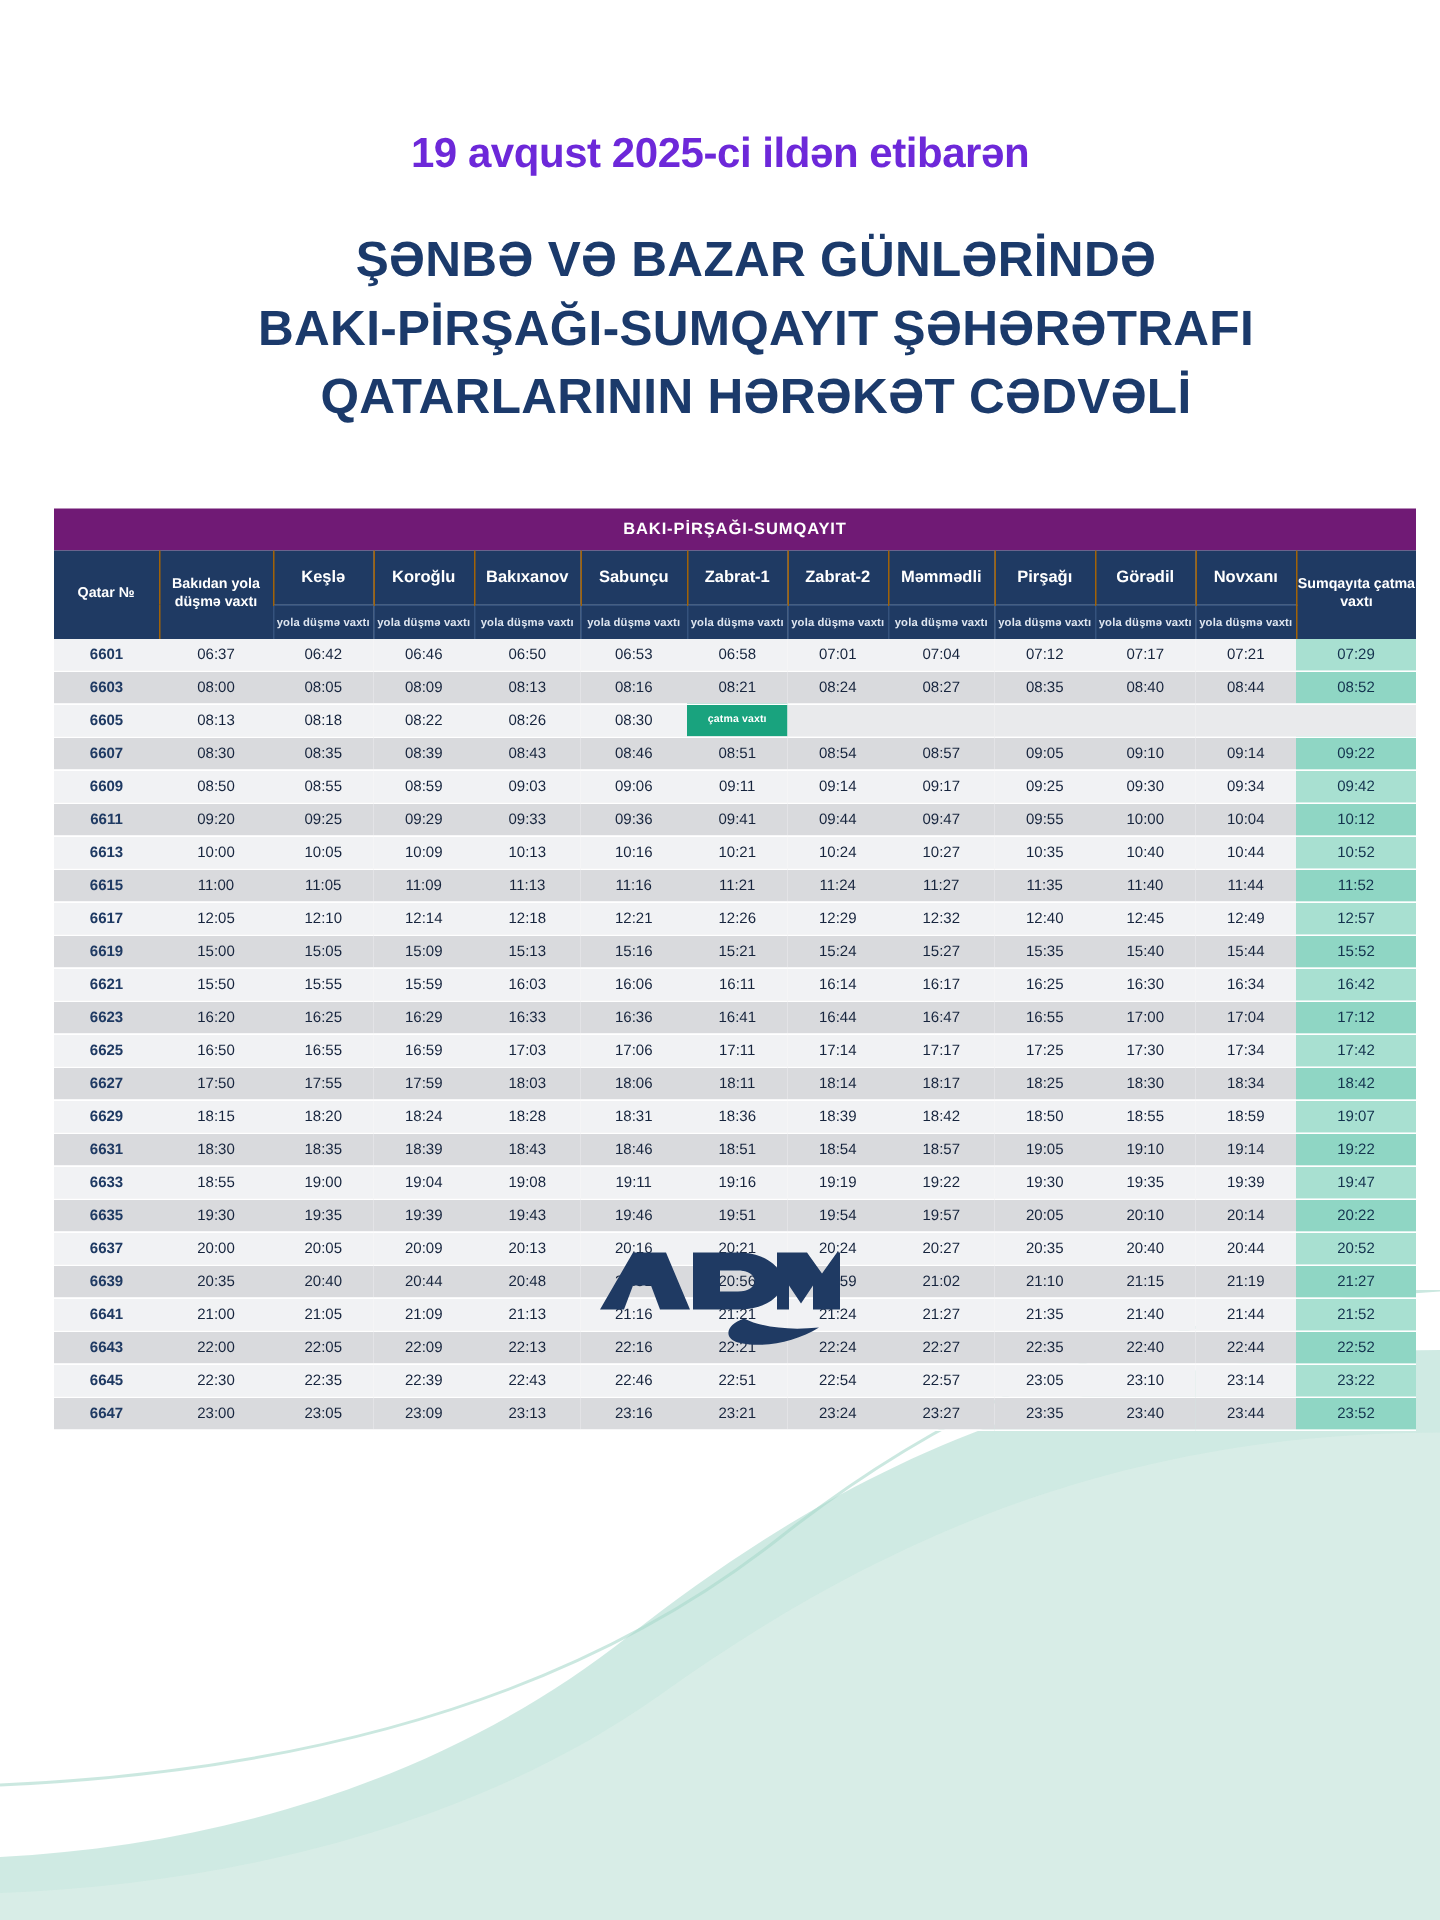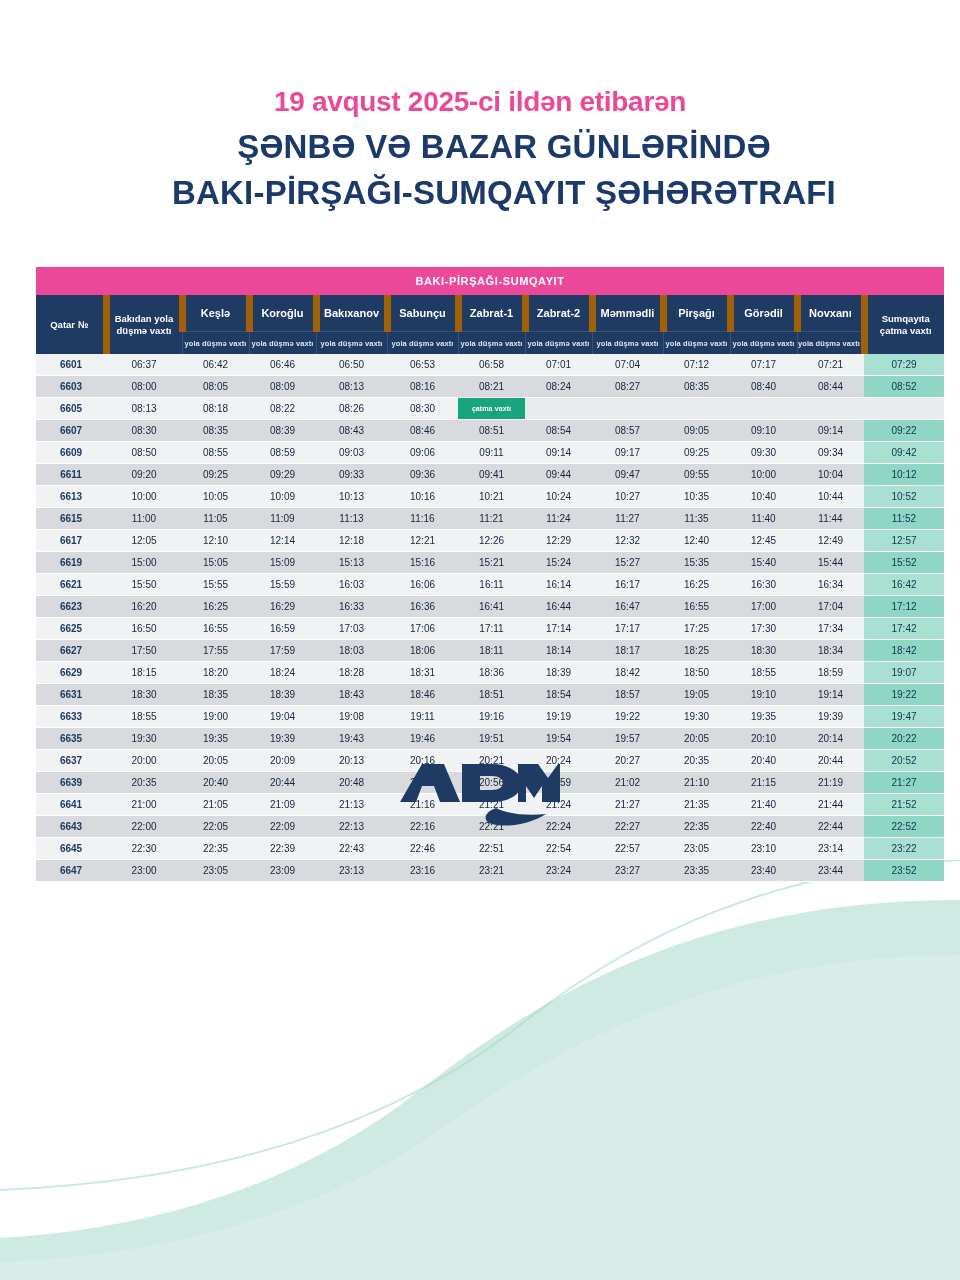--- a/index.html
+++ b/index.html
@@ -29,23 +29,23 @@
     z-index: 2;
     width: 960px;
   }
   .header {
     text-align: center;
     padding-top: 86px;
   }
   .header .eyebrow {
     font-size: 28px;
     font-weight: bold;
-    color: #ec4899;
+    color: #6d28d9;
     letter-spacing: -0.3px;
-    margin-bottom: 6px;
+    margin-bottom: 32px;
   }
   .header h1 {
     font-size: 33px;
     line-height: 1.38;
     font-weight: bold;
     color: #1b3a6b;
     margin: 0;
     letter-spacing: 0.2px;
   }
   .header h1 .l {
@@ -58,37 +58,37 @@
   table.sched {
     border-collapse: collapse;
     width: 888px;
     table-layout: fixed;
   }
   table.sched td, table.sched th {
     padding: 0;
     margin: 0;
   }
   .banner {
-    background: #ec4899;
+    background: #701a75;
     color: #ffffff;
     font-size: 11px;
     font-weight: bold;
     letter-spacing: 0.6px;
     text-align: center;
     height: 28px;
     vertical-align: middle;
   }
   .hdr-cell {
     background: #1f3a63;
     color: #ffffff;
     text-align: center;
     vertical-align: middle;
     font-size: 10.5px;
     font-weight: bold;
-    border-left: 7px solid #a16207;
+    border-left: 1px solid #a16207;
     padding: 4px 2px;
   }
   .hdr-cell.first {
     border-left: none;
   }
   .hdr-station {
     height: 36px;
     font-size: 11px;
   }
   .hdr-sub {
@@ -167,20 +167,21 @@
   </svg>
 </div>
 
 <div class="page">
 
   <div class="header">
     <div class="eyebrow">19 avqust 2025-ci ildən etibarən</div>
     <h1>
       <span class="l">ŞƏNBƏ VƏ BAZAR GÜNLƏRİNDƏ</span>
       <span class="l">BAKI-PİRŞAĞI-SUMQAYIT ŞƏHƏRƏTRAFI</span>
+      <span class="l">QATARLARININ HƏRƏKƏT CƏDVƏLİ</span>
     </h1>
   </div>
 
   <div class="table-wrap">
     <table class="sched">
       <colgroup>
         <col style="width:70px">
         <col style="width:76px">
         <col style="width:67px">
         <col style="width:67px">

